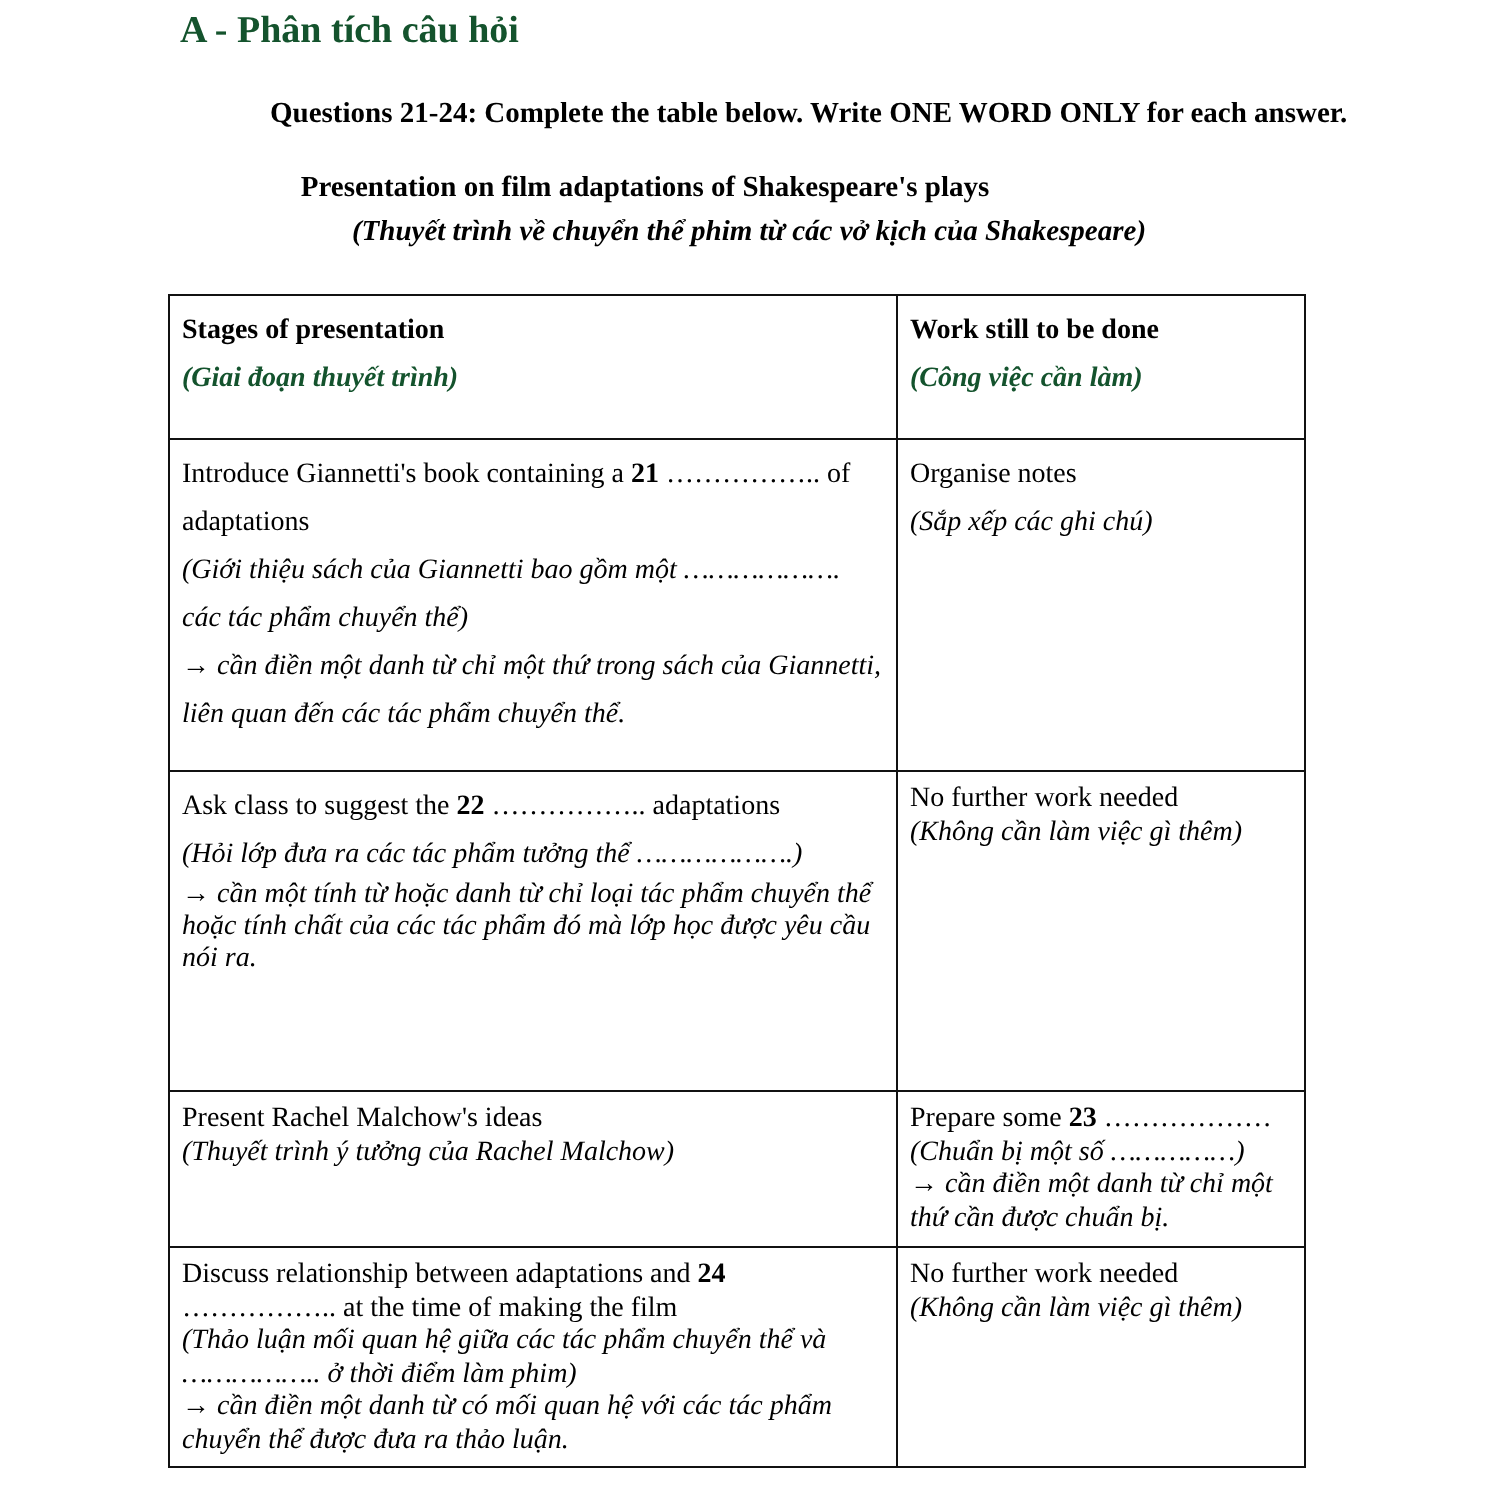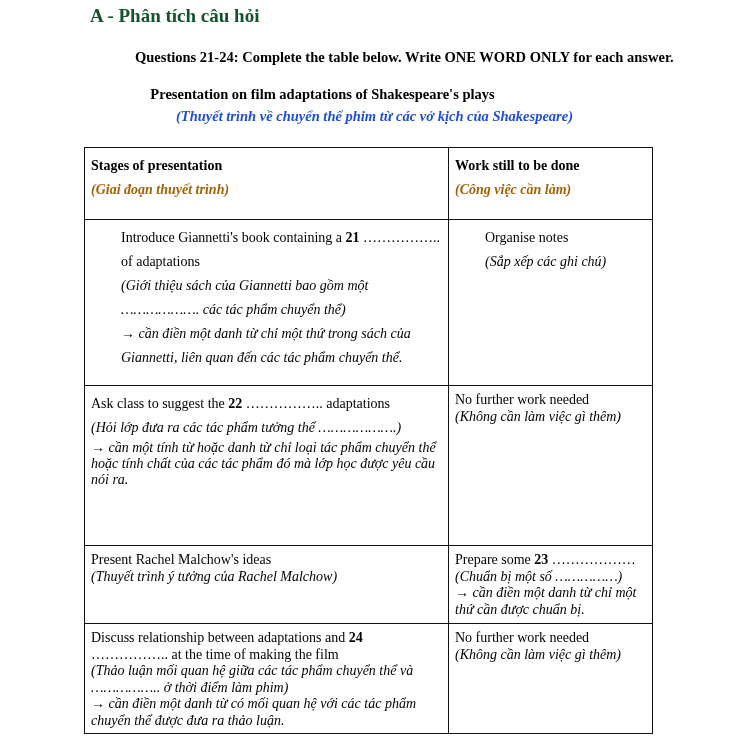--- a/index.html
+++ b/index.html
@@ -45,21 +45,21 @@
     }
     .table-subtitle {
       position: absolute;
       left: 0;
       width: 749px;
       text-align: center;
       top: 108px;
       font-size: 14.5px;
       font-weight: bold;
       font-style: italic;
-      color: #1d4ed8;
+      color: #000000;
       margin: 0;
     }
     table.main-table {
       position: absolute;
       left: 84px;
       top: 147px;
       width: 568px;
       border-collapse: collapse;
       table-layout: fixed;
       font-size: 14px;
@@ -68,24 +68,24 @@
     table.main-table td, table.main-table th {
       border: 1.5px solid #111;
       vertical-align: top;
       text-align: left;
       padding: 6px 6px 4px 6px;
       font-weight: normal;
     }
     col.c1 { width: 364px; }
     col.c2 { width: 204px; }
     .hdr-en { font-weight: bold; display: block; line-height: 24px; }
-    .hdr-vi { font-weight: bold; font-style: italic; color: #a16207; display: block; line-height: 24px; }
+    .hdr-vi { font-weight: bold; font-style: italic; color: #14532d; display: block; line-height: 24px; }
     .vi { font-style: italic; color: #000000; display: block; }
     .en { display: block; }
-    .loose .en, .loose .vi { line-height: 24px; margin-left: 30px; }
+    .loose .en, .loose .vi { line-height: 24px; }
     .tight .en, .tight .vi { line-height: 16.5px; }
     .num { font-weight: bold; }
     tr.r-head td { height: 61px; }
     tr.r1 td { height: 155px; }
     tr.r2 td { height: 149px; }
     tr.r3 td { height: 67px; }
     tr.r4 td { height: 98px; }
   </style>
 </head>
 <body>

